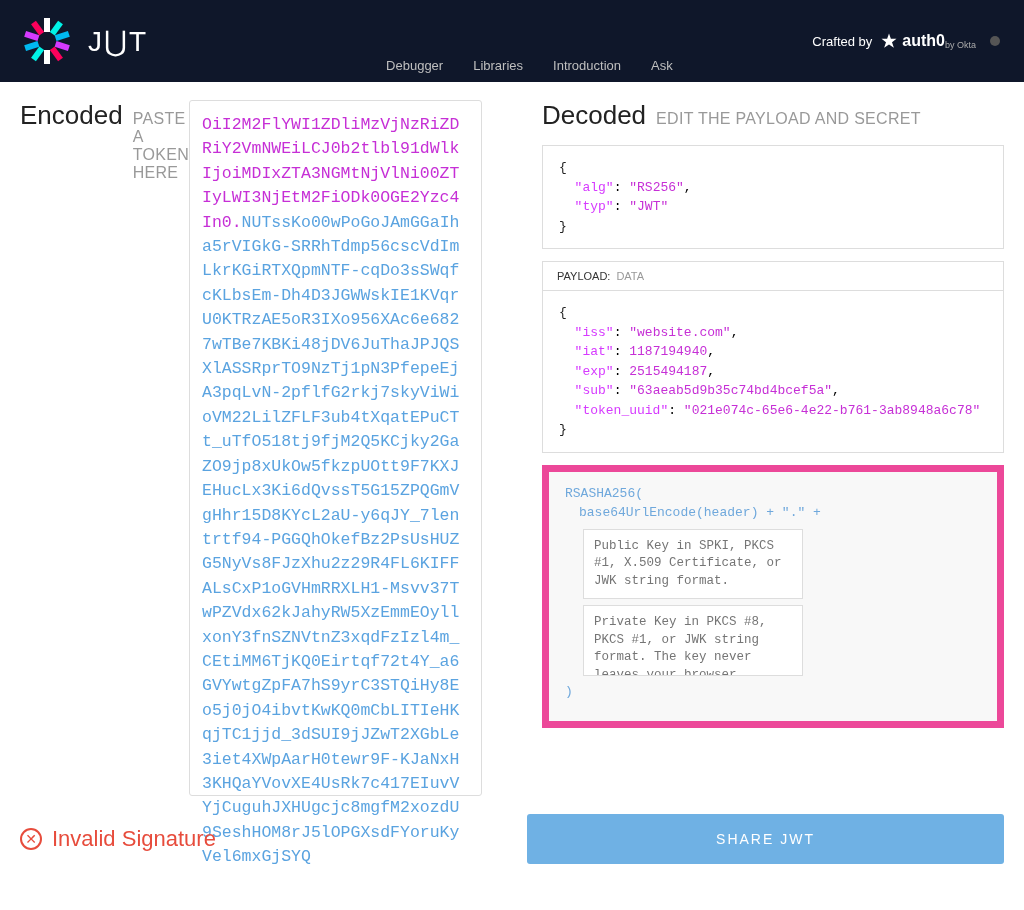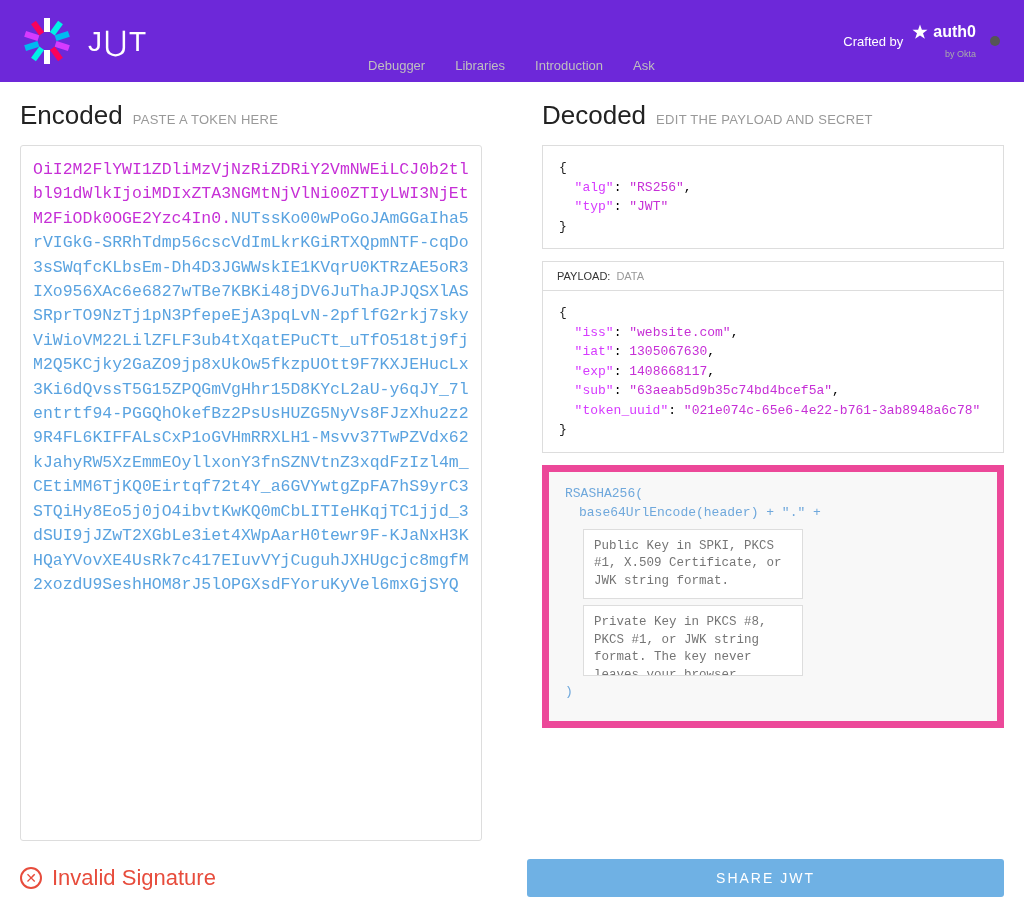--- a/index.html
+++ b/index.html
@@ -6,48 +6,49 @@
   body {
     font-family: -apple-system, BlinkMacSystemFont, "Segoe UI", Helvetica, Arial, sans-serif;
     background: #fff;
     width: 1024px;
     height: 910px;
     overflow: hidden;
   }
 
   
   .topbar {
-    background: #6d28d9;
+    background: #0f172a;
     height: 82px;
     display: flex;
     align-items: center;
     padding: 0 24px;
+    gap: 18px;
   }
   .logo-wrap { display: flex; align-items: center; gap: 18px; }
   .logo-mark { width: 46px; height: 46px; position: relative; }
   .logo-text { color: #fff; font-size: 28px; font-weight: 400; letter-spacing: 2px; font-family: "Arial", sans-serif; }
   .nav { display: flex; gap: 30px; margin-left: 220px; }
   .nav a { color: #bfbfbf; font-size: 13px; text-decoration: none; margin-top: 48px; }
   .crafted { margin-left: auto; display: flex; align-items: center; gap: 8px; color: #fff; font-size: 13px; }
   .crafted .by { color:#fff; }
   .auth0 { display:flex; align-items:center; gap:4px; }
   .auth0-logo { width:18px; height:18px; }
   .auth0-text { font-weight:600; font-size:16px; color:#fff; }
   .okta { font-size:9px; color:#aaa; margin-top:8px; text-align:right; }
   .status-dot { width:10px; height:10px; border-radius:50%; background:#555; margin-left:6px; }
 
   
   .main {
     display: flex;
     gap: 30px;
     padding: 18px 20px 0 20px;
   }
-  .col { flex:1 1 50%; display:flex; flex-direction:column; }
+  .col { flex:1 1 50%; display:flex; flex-direction:row; }
   .section-title { font-size: 26px; color:#222; font-weight:400; display:flex; align-items:baseline; gap:10px; margin-bottom:14px; }
-  .section-subtitle { font-size: 13px; color:#999; letter-spacing:0.3px; font-weight:400; }
+  .section-subtitle { font-size: 16px; color:#999; letter-spacing:0.3px; font-weight:400; }
 
   
   .encoded-box {
     border:1px solid #ddd;
     border-radius:3px;
     padding:12px;
     font-family: "SFMono-Regular", Consolas, "Liberation Mono", Menlo, monospace;
     font-size: 16.5px;
     line-height: 1.48;
     word-break: break-all;
@@ -127,21 +128,21 @@
   .sig-icon {
     width:22px; height:22px; border:2px solid #e74c3c; border-radius:50%;
     display:flex; align-items:center; justify-content:center;
     font-size:14px; line-height:1;
   }
   .share-btn {
     flex:1 1 50%;
     background:#6fb1e4;
     color:#fff;
     border:none;
-    height:38px;
+    height:50px;
     font-size:14px;
     letter-spacing:2px;
     border-radius:3px;
     cursor:pointer;
   }
 </style>
 </head>
 <body>
 
 <div class="topbar">
@@ -165,21 +166,21 @@
     <div class="logo-text">J⋃T</div>
   </div>
   <div class="nav">
     <a href="#">Debugger</a>
     <a href="#">Libraries</a>
     <a href="#">Introduction</a>
     <a href="#">Ask</a>
   </div>
   <div class="crafted">
     <span class="by">Crafted by</span>
-    <div style="display:flex;flex-direction:column;align-items:flex-end">
+    <div style="display:flex;flex-direction:row;align-items:flex-end">
       <div class="auth0">
         <svg class="auth0-logo" viewBox="0 0 24 24">
           <path fill="#fff" d="M12 2 L14.5 9 L22 9 L16 13.5 L18.5 21 L12 16.5 L5.5 21 L8 13.5 L2 9 L9.5 9 Z"></path>
         </svg>
         <span class="auth0-text">auth0</span>
       </div>
       <span class="okta">by Okta</span>
     </div>
     <div class="status-dot"></div>
   </div>
@@ -205,22 +206,22 @@
   <span class="tok-key">"alg"</span>: <span class="tok-str">"RS256"</span>,
   <span class="tok-key">"typ"</span>: <span class="tok-str">"JWT"</span>
 <span class="tok-brace">}</span></div>
 
     <div class="subheader">
       <span>PAYLOAD:</span>
       <span class="light">DATA</span>
     </div>
     <div class="codebox" id="payload-json"><span class="tok-brace">{</span>
   <span class="tok-key">"iss"</span>: <span class="tok-str">"website.com"</span>,
-  <span class="tok-key">"iat"</span>: <span class="tok-num">1305067630</span>,
-  <span class="tok-key">"exp"</span>: <span class="tok-num">1408668117</span>,
+  <span class="tok-key">"iat"</span>: <span class="tok-num">1187194940</span>,
+  <span class="tok-key">"exp"</span>: <span class="tok-num">2515494187</span>,
   <span class="tok-key">"sub"</span>: <span class="tok-str">"63aeab5d9b35c74bd4bcef5a"</span>,
   <span class="tok-key">"token_uuid"</span>: <span class="tok-str">"021e074c-65e6-4e22-b761-3ab8948a6c78"</span>
 <span class="tok-brace">}</span></div>
 
     <div class="verify-box">
       <div class="line">RSASHA256(</div>
       <div class="line" style="padding-left:14px">base64UrlEncode(header) + "." +</div>
       <textarea class="keyarea" rows="3" placeholder="Public Key in SPKI, PKCS #1, X.509 Certificate, or JWK string format." style=""></textarea>
       <textarea class="keyarea" rows="3" placeholder="Private Key in PKCS #8, PKCS #1, or JWK string format. The key never leaves your browser." style=""></textarea>
       <div class="line">)</div>

